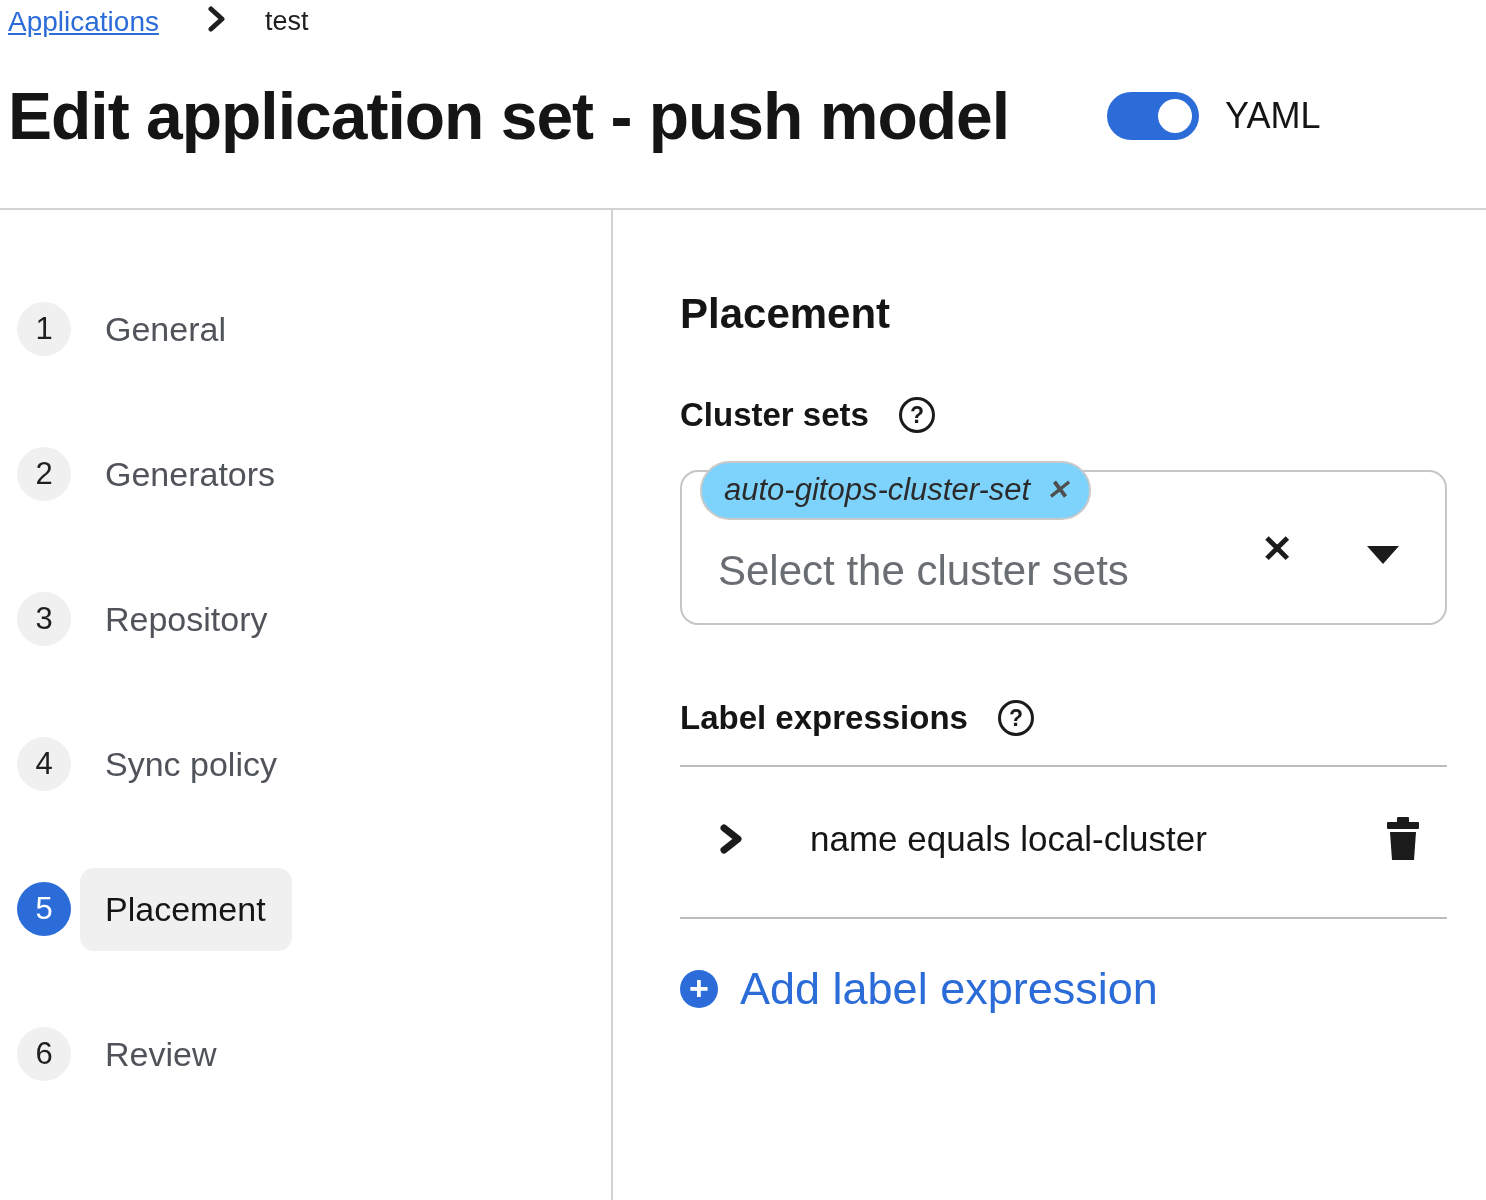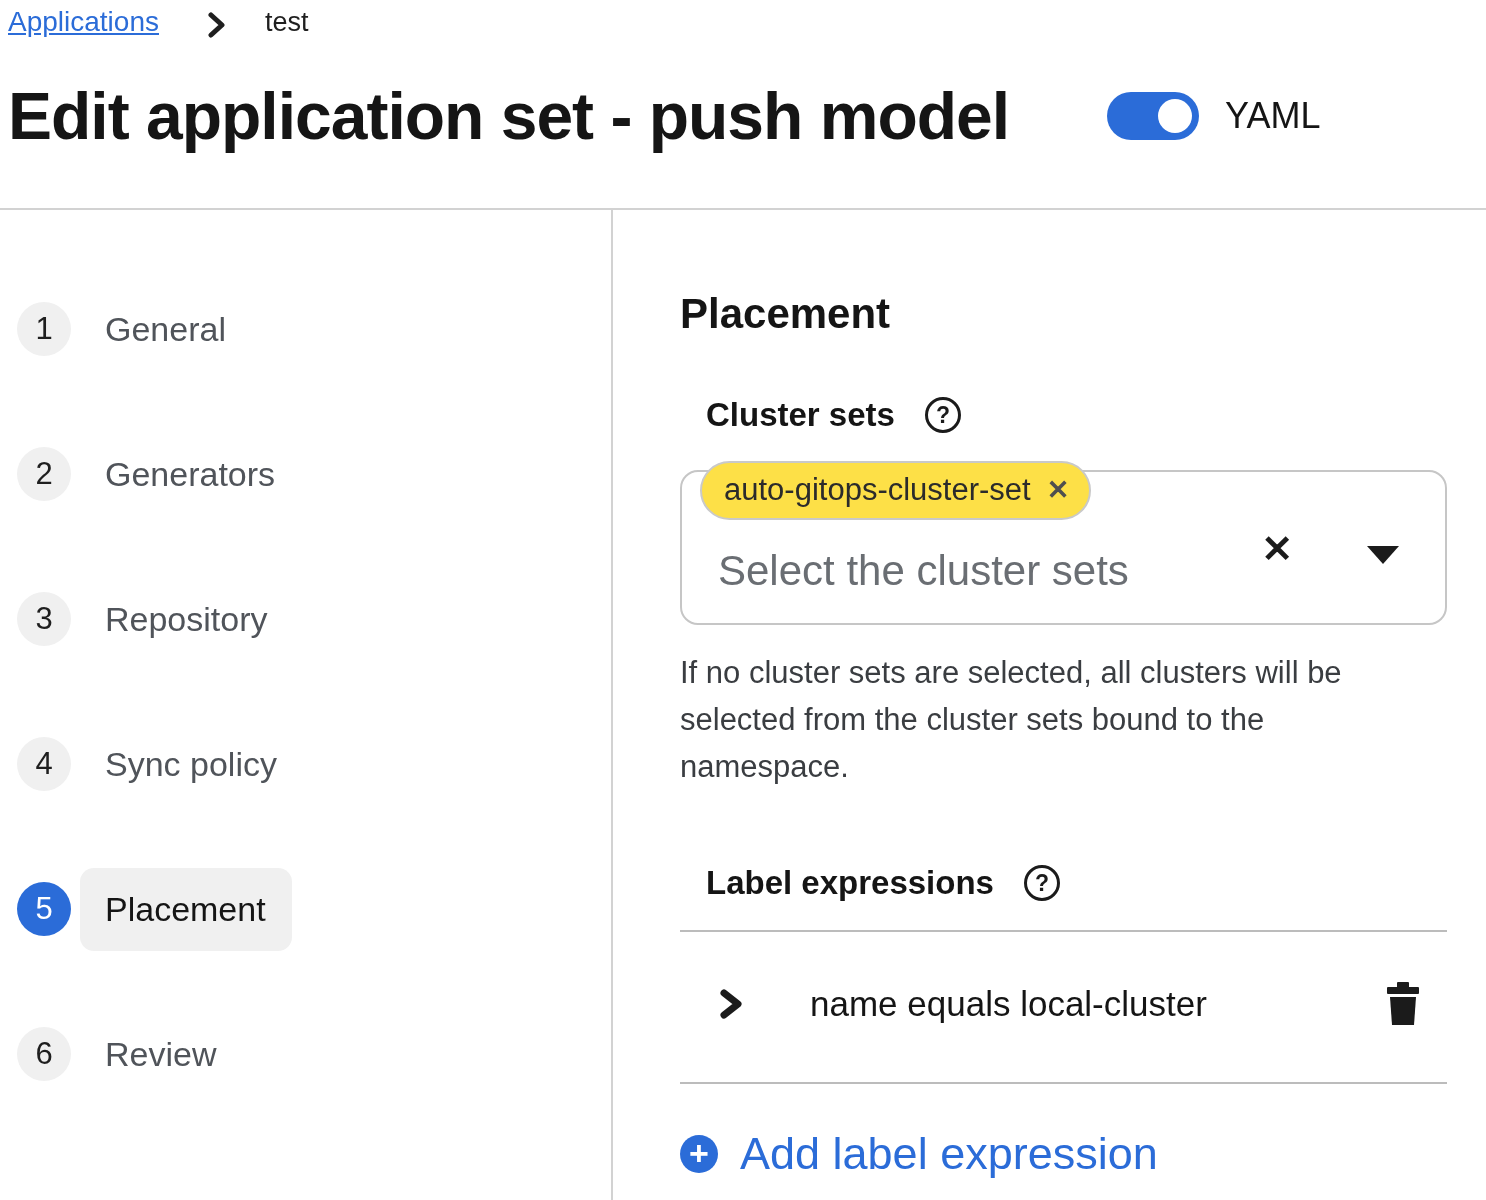--- a/index.html
+++ b/index.html
@@ -16,21 +16,21 @@
   *{box-sizing:border-box;margin:0;padding:0;}
   html,body{width:1486px;height:1200px;overflow:hidden;}
   body{
     font-family:"Liberation Sans", sans-serif;
     background:#ffffff;
     color:var(--text-dark);
   }
 
   
   .header{height:210px;border-bottom:2px solid var(--divider);padding:6px 0 0 8px;}
-  .breadcrumb{display:flex;align-items:flex-end;font-size:28px;}
+  .breadcrumb{display:flex;align-items:flex-start;font-size:28px;}
   .breadcrumb a{color:var(--accent);text-decoration:underline;cursor:pointer;}
   .crumb-chev{margin:0 38px 0 48px;display:inline-flex;}
   .crumb-current{color:#1f1f1f;font-size:27px;}
   .title-row{display:flex;align-items:center;margin-top:40px;}
   .page-title{font-size:66px;font-weight:700;letter-spacing:-1px;color:var(--text-dark);}
   .toggle-wrap{display:flex;align-items:center;margin-left:98px;}
   .toggle{width:92px;height:48px;border-radius:24px;background:var(--accent);position:relative;cursor:pointer;flex:none;}
   .toggle .knob{position:absolute;top:7px;right:7px;width:34px;height:34px;border-radius:50%;background:#fff;}
   .toggle-label{font-size:36px;margin-left:26px;color:var(--text-dark);}
 
@@ -41,29 +41,29 @@
   .step-badge{width:54px;height:54px;border-radius:50%;background:var(--step-badge-bg);
     display:flex;align-items:center;justify-content:center;font-size:31px;color:#1f1f1f;flex:none;}
   .step-label{margin-left:34px;font-size:34px;color:var(--text-gray);white-space:nowrap;}
   .step.active .step-badge{background:var(--accent);color:#ffffff;}
   .step.active .step-label{margin-left:9px;padding:22px 26px 22px 25px;background:var(--step-badge-bg);
     border-radius:14px;color:var(--text-dark);}
 
   
   .panel{flex:1;padding:80px 39px 0 67px;}
   .panel-heading{font-size:42px;font-weight:700;margin-bottom:58px;}
-  .field-label-row{display:flex;align-items:center;margin-left:26px;}
+  .field-label-row{display:flex;align-items:center;}
   .field-label{font-size:33px;font-weight:700;}
   .help-icon{width:36px;height:36px;border-radius:50%;border:3px solid #1b1b1b;margin-left:30px;
     display:flex;align-items:center;justify-content:center;font-size:23px;font-weight:700;color:#1b1b1b;cursor:pointer;flex:none;}
 
   .select-box{position:relative;margin-top:36px;border:2px solid var(--input-border);border-radius:18px;
     min-height:155px;padding:0 220px 24px 18px;cursor:pointer;}
-  .chip{display:inline-flex;align-items:center;position:relative;top:-11px;background:#fde047;
-    border:2px solid #c9c9c9;border-radius:30px;padding:9px 20px 10px 22px;font-size:31px;color:#2b2b2b;}
+  .chip{display:inline-flex;align-items:center;position:relative;top:-11px;background:#7dd3fc;
+    border:2px solid #c9c9c9;border-radius:30px;padding:9px 20px 10px 22px;font-size:31px;color:#2b2b2b;font-style:italic;}
   .chip-x{margin-left:16px;font-size:27px;color:#4f4f4f;cursor:pointer;font-weight:700;}
   .select-placeholder{margin:16px 0 0 18px;font-size:42px;color:var(--placeholder-gray);}
   .select-clear{position:absolute;right:152px;top:58px;font-size:38px;font-weight:700;color:#1b1b1b;cursor:pointer;line-height:1;}
   .select-caret{position:absolute;right:46px;top:74px;width:0;height:0;cursor:pointer;
     border-left:16px solid transparent;border-right:16px solid transparent;border-top:18px solid #1b1b1b;}
 
   .helper-text{max-width:705px;margin-top:24px;font-size:31px;line-height:1.52;color:var(--helper-text);}
 
   .expr-section{margin-top:74px;}
   .section-divider{border:none;border-top:2px solid var(--section-divider);margin-top:28px;}
@@ -142,21 +142,20 @@
     <div class="select-box">
       <span class="chip">
         <span>auto-gitops-cluster-set</span>
         <span class="chip-x">✕</span>
       </span>
       <div class="select-placeholder">Select the cluster sets</div>
       <span class="select-clear">✕</span>
       <span class="select-caret"></span>
     </div>
 
-    <p class="helper-text">If no cluster sets are selected, all clusters will be selected from the cluster sets bound to the namespace.</p>
 
     <div class="expr-section">
       <div class="field-label-row">
         <span class="field-label">Label expressions</span>
         <span class="help-icon">?</span>
       </div>
       <hr class="section-divider">
 
       <div class="expr-row">
         <span class="expr-chev">

